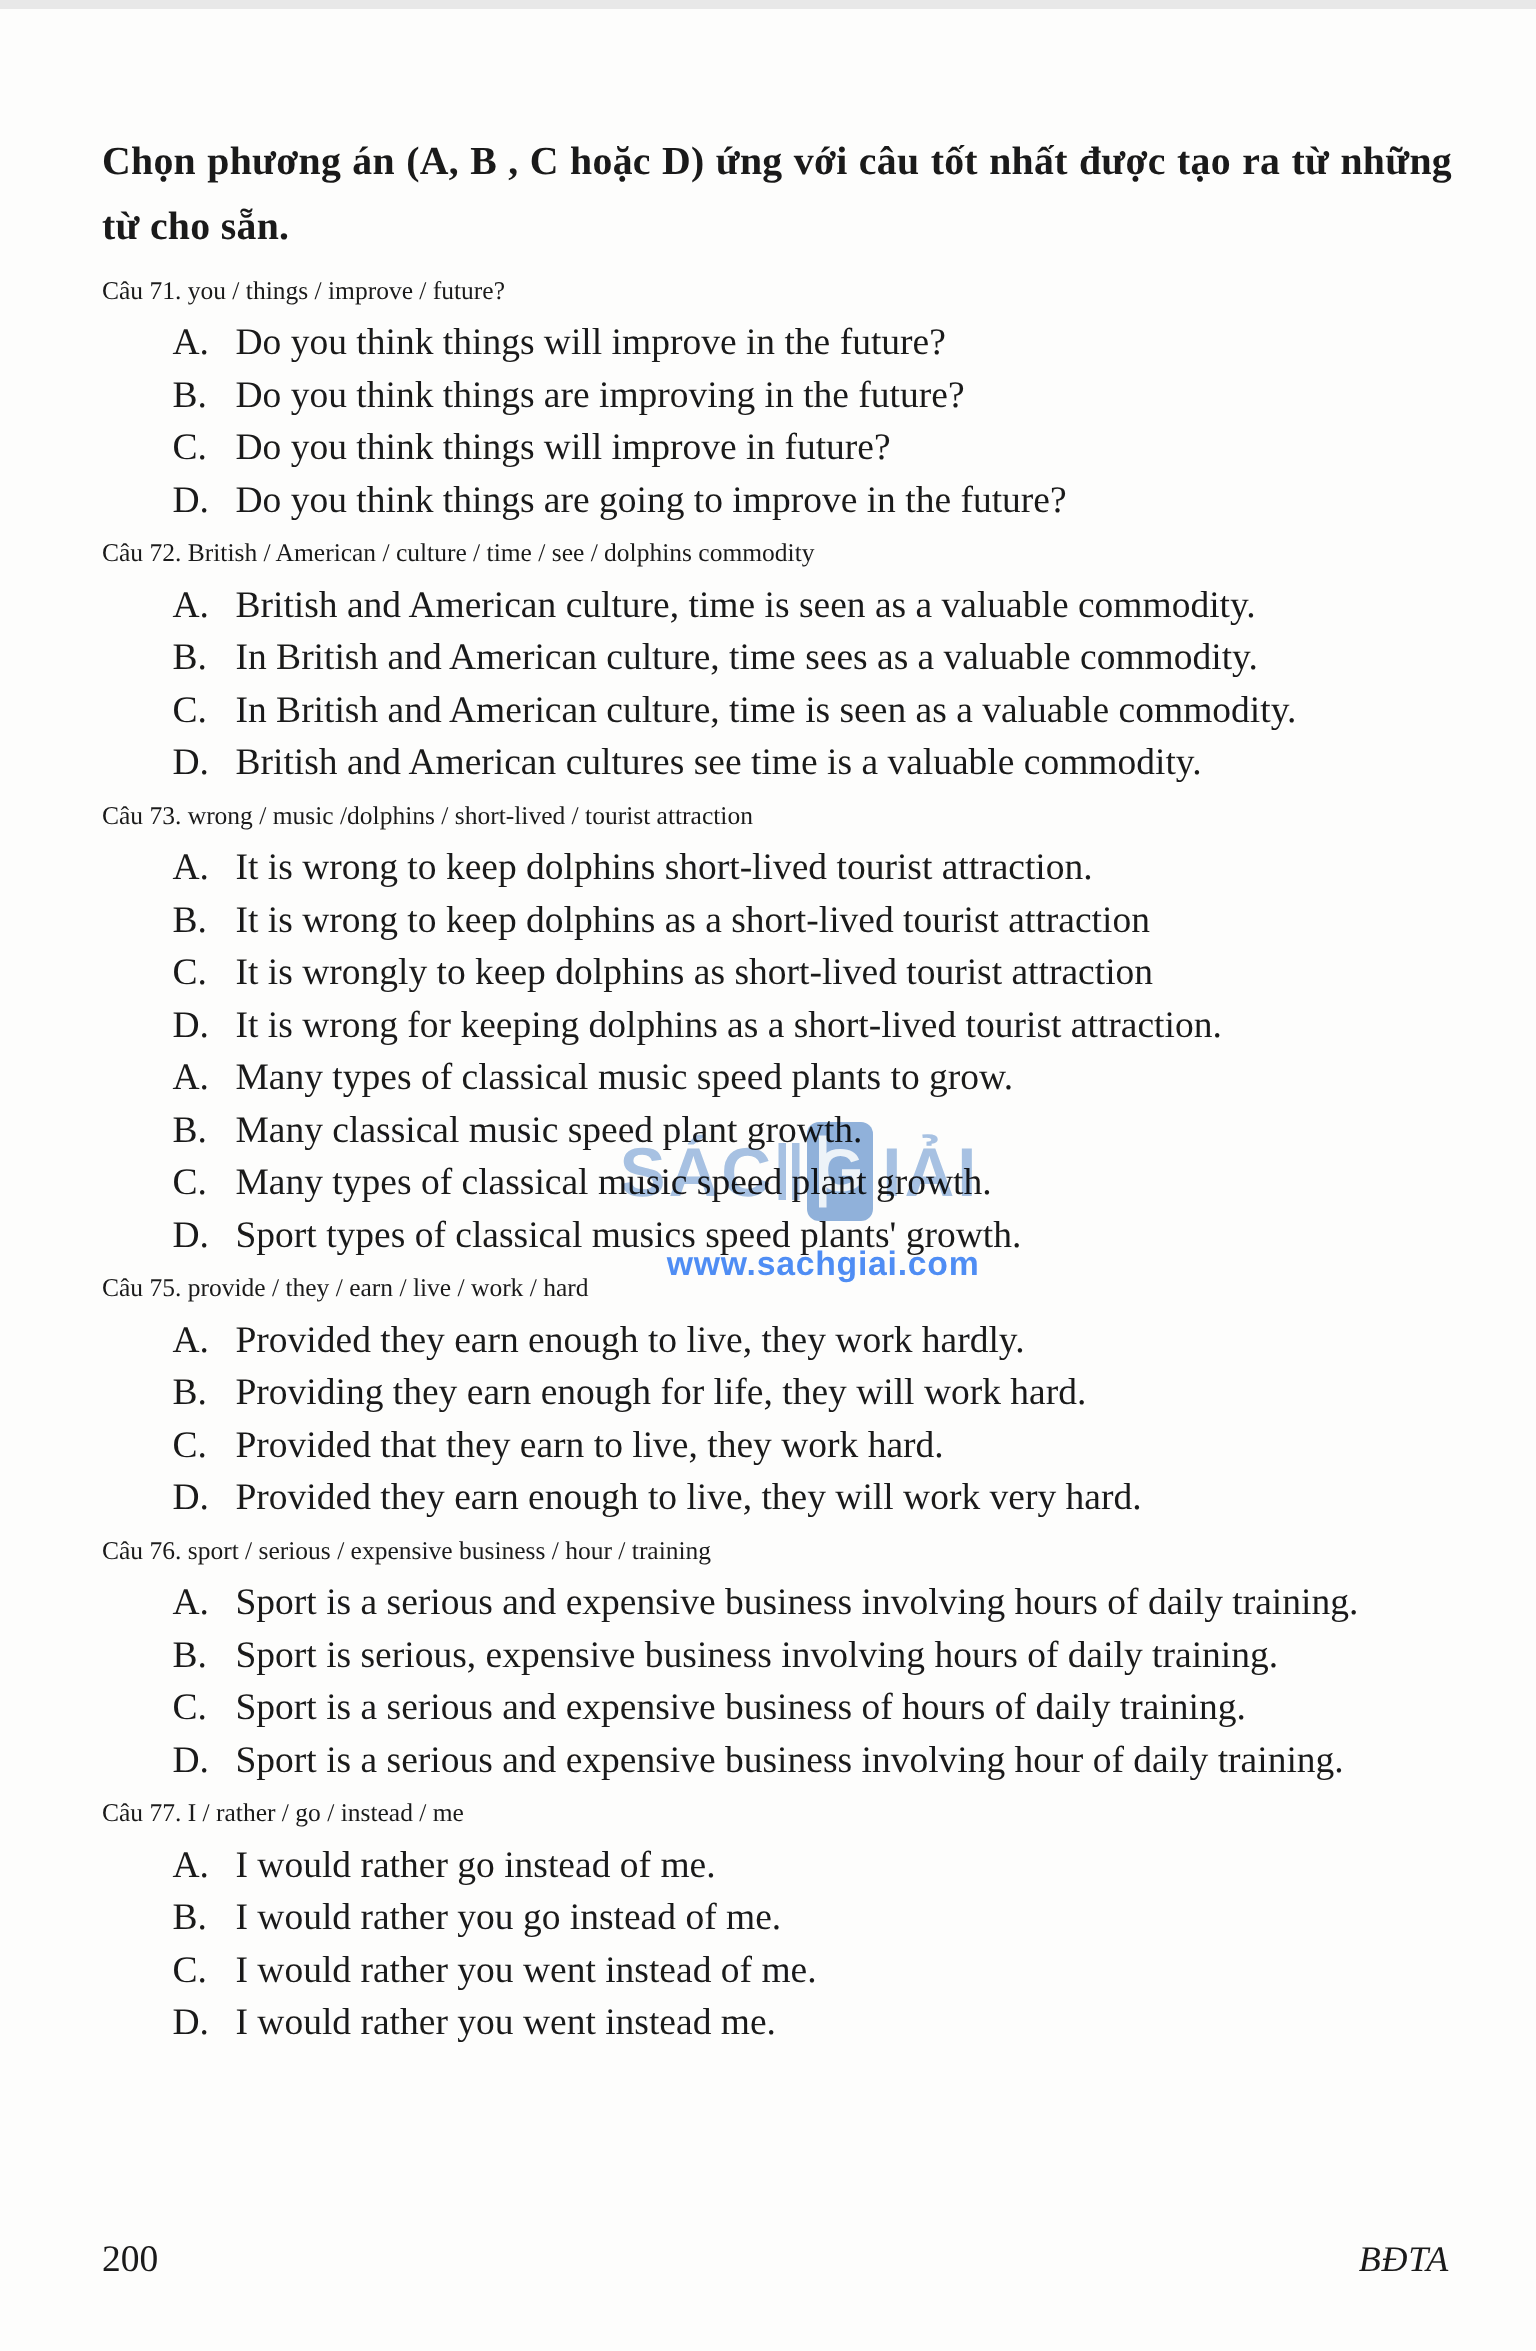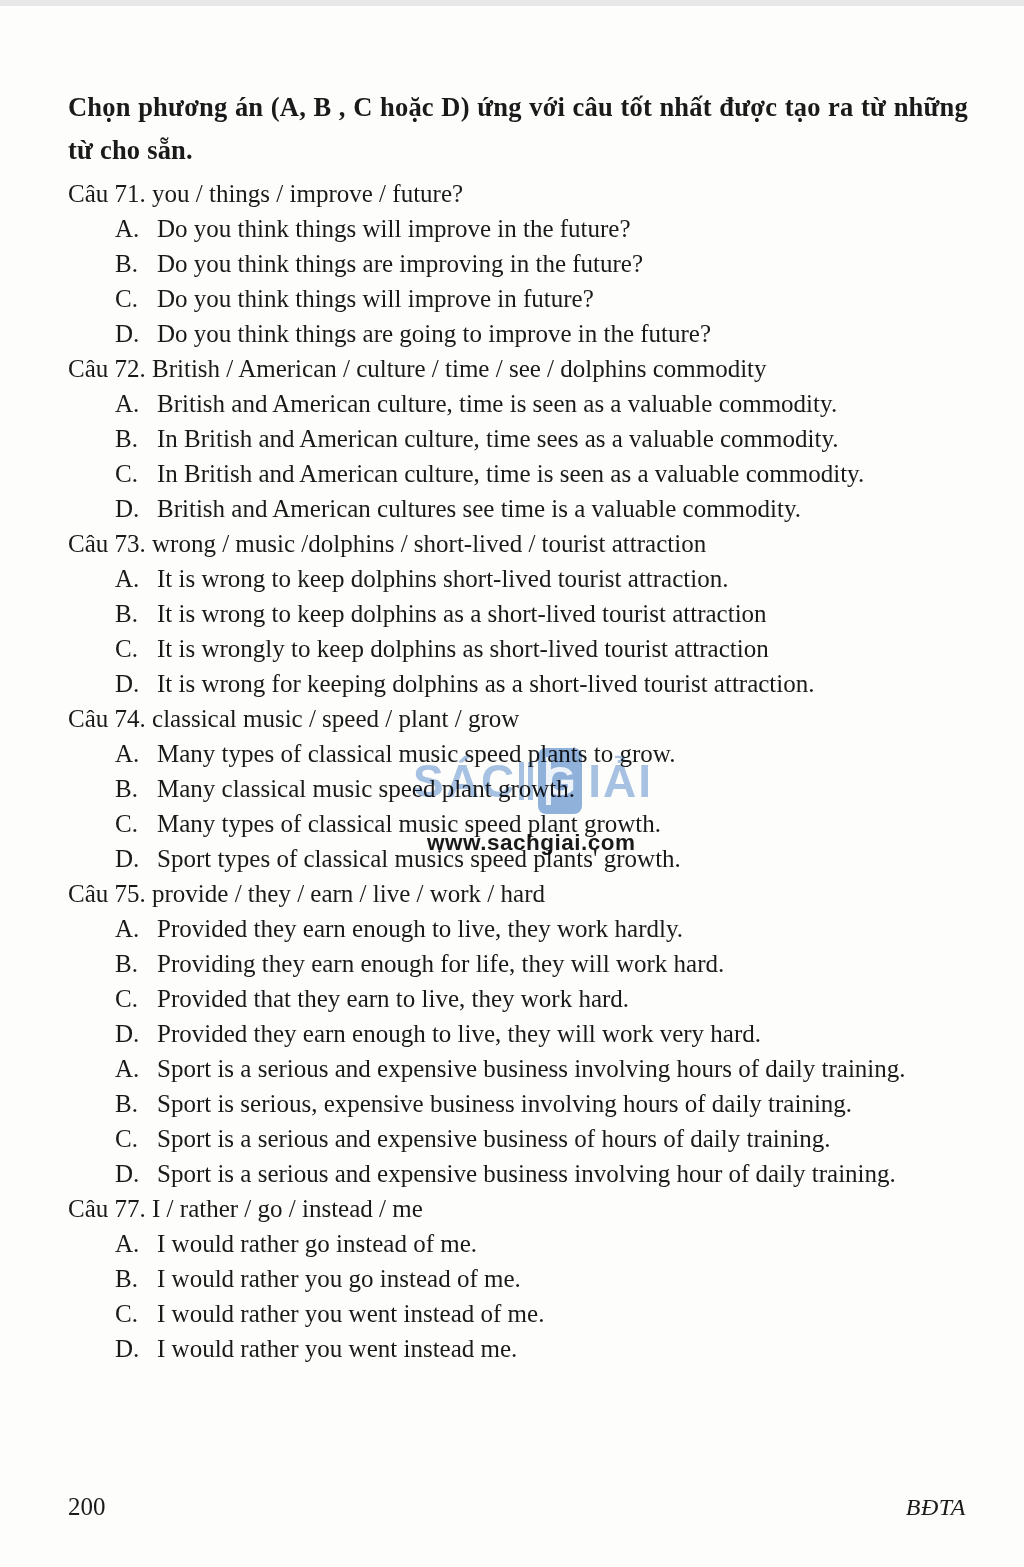--- a/index.html
+++ b/index.html
@@ -23,21 +23,21 @@
     margin: 0 0 4px 0;
     font-weight: bold;
     font-size: 26.5px;
     line-height: 43px;
     text-align: justify;
     letter-spacing: 0.2px;
   }
   .question { margin: 0; }
   .qline {
     margin: 0;
-    font-size: 25px;
+    font-size: 17px;
     line-height: 35px;
   }
   .opt {
     position: relative;
     margin: 0;
     padding-left: 89px;
     font-size: 25px;
     line-height: 35px;
     text-align: justify;
   }
@@ -96,25 +96,26 @@
     position: absolute;
     left: 8px;
     top: 9px;
     width: 5px;
     height: 48px;
     background: #eef4fb;
   }
   .wm-url {
     margin-top: 16px;
     margin-left: 14px;
-    color: #000000;
+    color: #3b82f6;
     font-family: "Liberation Sans", sans-serif;
     font-weight: bold;
     font-size: 22.5px;
     letter-spacing: 0.5px;
+    text-align: right;
   }
   .footer {
     position: absolute;
     left: 68px;
     right: 58px;
     top: 1487px;
     display: flex;
     justify-content: space-between;
     align-items: baseline;
     font-size: 25px;
@@ -151,36 +152,36 @@
 
     <div class="question">
       <p class="qline"><span>Câu 73.</span> <span>wrong / music /dolphins / short-lived / tourist attraction</span></p>
       <p class="opt"><span class="opt-label">A.</span><span class="opt-text">It is wrong to keep dolphins short-lived tourist attraction.</span></p>
       <p class="opt"><span class="opt-label">B.</span><span class="opt-text">It is wrong to keep dolphins as a short-lived tourist attraction</span></p>
       <p class="opt"><span class="opt-label">C.</span><span class="opt-text">It is wrongly to keep dolphins as short-lived tourist attraction</span></p>
       <p class="opt"><span class="opt-label">D.</span><span class="opt-text">It is wrong for keeping dolphins as a short-lived tourist attraction.</span></p>
     </div>
 
     <div class="question">
-      <p class="qline"><span>Câu 74.</span> <span>classical music / speed / plant / grow</span></p>
       <p class="opt"><span class="opt-label">A.</span><span class="opt-text">Many types of classical music speed plants to grow.</span></p>
       <p class="opt"><span class="opt-label">B.</span><span class="opt-text">Many classical music speed plant growth.</span></p>
       <p class="opt"><span class="opt-label">C.</span><span class="opt-text">Many types of classical music speed plant growth.</span></p>
       <p class="opt"><span class="opt-label">D.</span><span class="opt-text">Sport types of classical musics speed plants' growth.</span></p>
     </div>
 
     <div class="question">
       <p class="qline"><span>Câu 75.</span> <span>provide / they / earn / live / work / hard</span></p>
       <p class="opt"><span class="opt-label">A.</span><span class="opt-text">Provided they earn enough to live, they work hardly.</span></p>
       <p class="opt"><span class="opt-label">B.</span><span class="opt-text">Providing they earn enough for life, they will work hard.</span></p>
       <p class="opt"><span class="opt-label">C.</span><span class="opt-text">Provided that they earn to live, they work hard.</span></p>
       <p class="opt"><span class="opt-label">D.</span><span class="opt-text">Provided they earn enough to live, they will work very hard.</span></p>
     </div>
 
     <div class="question">
+      <p class="qline"><span>Câu 76.</span> <span>sport / serious / expensive business / hour / training</span></p>
       <p class="opt"><span class="opt-label">A.</span><span class="opt-text">Sport is a serious and expensive business involving hours of daily training.</span></p>
       <p class="opt"><span class="opt-label">B.</span><span class="opt-text">Sport is serious, expensive business involving hours of daily training.</span></p>
       <p class="opt"><span class="opt-label">C.</span><span class="opt-text">Sport is a serious and expensive business of hours of daily training.</span></p>
       <p class="opt"><span class="opt-label">D.</span><span class="opt-text">Sport is a serious and expensive business involving hour of daily training.</span></p>
     </div>
 
     <div class="question">
       <p class="qline"><span>Câu 77.</span> <span>I / rather / go / instead / me</span></p>
       <p class="opt"><span class="opt-label">A.</span><span class="opt-text">I would rather go instead of me.</span></p>
       <p class="opt"><span class="opt-label">B.</span><span class="opt-text">I would rather you go instead of me.</span></p>

